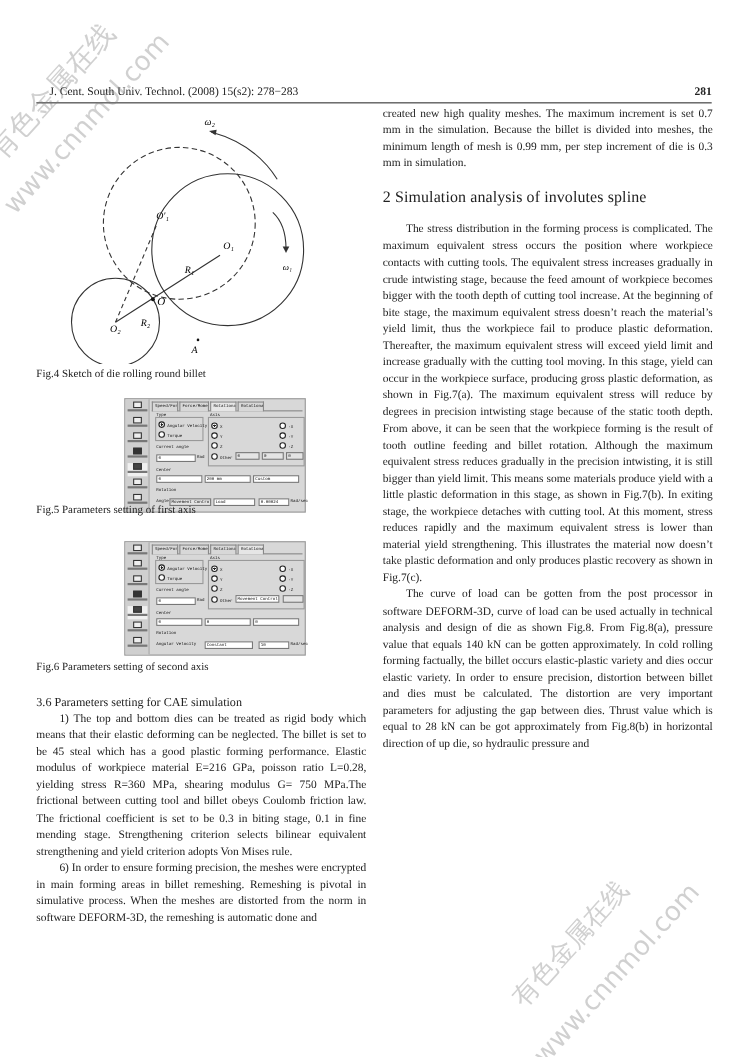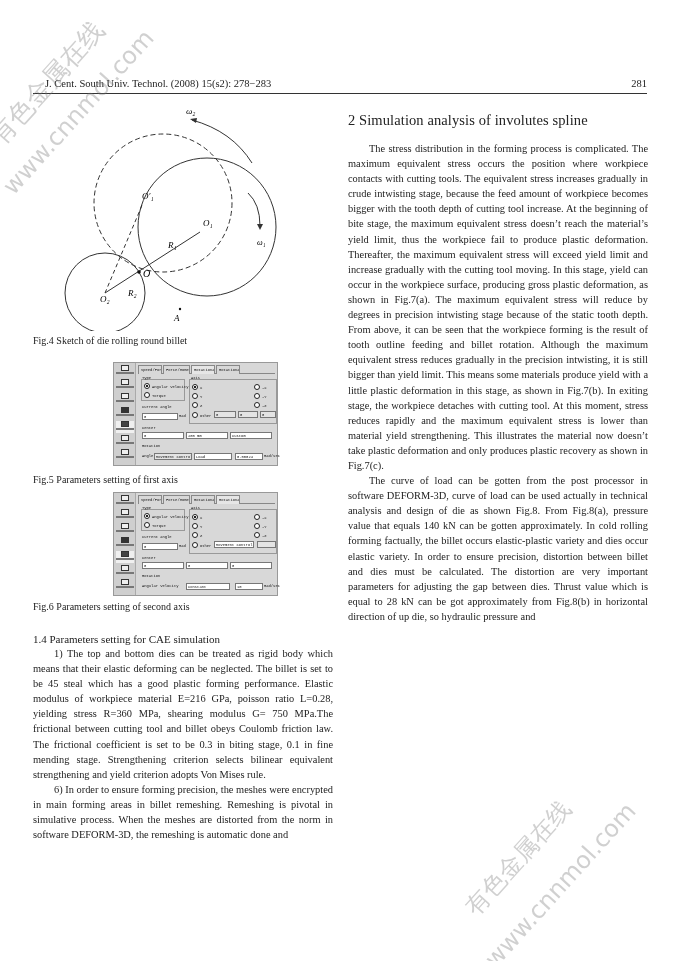--- a/index.html
+++ b/index.html
@@ -1,21 +1,21 @@
 <!DOCTYPE html>
 <html><head>
   <meta charset="utf-8">
   <style>
     * { box-sizing: border-box; margin: 0; padding: 0; }
     html, body { width: 680px; height: 961px; background: #ffffff; overflow: hidden; }
     body { position: relative; font-family: "Liberation Serif", serif; color: #222; }
 
     .running-head { position: absolute; left: 33px; top: 78px; width: 614px; height: 16px; border-bottom: 1px solid #333; }
     .running-head .journal { position: absolute; left: 0; top: 0; font-size: 10.5px; margin-left: 12px; }
-    .running-head .page-num { position: absolute; right: 0; top: 0; font-size: 10.5px; }
+    .running-head .page-num { position: absolute; right: 0; top: 0; font-size: 10.5px; font-weight: bold; }
 
     .col { position: absolute; top: 96px; }
     .col-left { left: 33px; width: 300px; }
     .col-right { left: 348px; width: 300px; }
 
     p.body { font-size: 10.4px; line-height: 15.1px; text-align: justify; text-align-last: auto; }
     p.indent { text-indent: 21px; }
 
     .caption { font-size: 10px; position: absolute; left: 0; }
     .h-section { font-size: 14.5px; font-weight: normal; letter-spacing: 0.1px; }
@@ -152,21 +152,21 @@
     <span class="fld" style="left:72px;top:69px;width:42px;">200 mm</span>
     <span class="fld" style="left:116px;top:69px;width:42px;">Custom</span>
 
     <span class="grp-title" style="left:28px;top:81px;">Rotation</span>
     <span class="lbl" style="left:28px;top:91px;">Angle</span>
     <span class="fld gray" style="left:40px;top:90px;width:38px;">Movement Control</span>
     <span class="fld" style="left:80px;top:90px;width:38px;">Load</span>
     <span class="fld" style="left:121px;top:90px;width:28px;">0.00024</span>
     <span class="lbl" style="left:150px;top:91px;">Rad/sec</span>
   </div>
-  <div class="caption" style="top:378px;">Fig.5 Parameters setting of first axis</div>
+  <div class="caption" style="top:362px;">Fig.5 Parameters setting of first axis</div>
 
   <div class="panel" style="top:396px;">
     <div class="left-strip">
       <div class="strip-item" style="top:2px;">
           <span class="ic"></span>
           <span class="lb"></span>
         </div>
       <div class="strip-item" style="top:16px;">
           <span class="ic"></span>
           <span class="lb"></span>
@@ -226,27 +226,28 @@
 
     <span class="grp-title" style="left:28px;top:81px;">Rotation</span>
     <span class="lbl" style="left:28px;top:91px;">Angular Velocity</span>
     <span class="fld" style="left:72px;top:90px;width:44px;">Constant</span>
     <span class="fld" style="left:121px;top:90px;width:28px;">10</span>
     <span class="lbl" style="left:150px;top:91px;">Rad/sec</span>
   </div>
   <div class="caption" style="top:505px;">Fig.6 Parameters setting of second axis</div>
 
   <div style="position:absolute;left:0;top:537px;width:300px;">
-    <div class="h-sub" style="margin-bottom:1px;">1.4 Parameters setting for CAE simulation</div>
+    <div class="h-sub" style="margin-bottom:1px;">3.6 Parameters setting for CAE simulation</div>
     <p class="body indent">1) The top and bottom dies can be treated as rigid body which means that their elastic deforming can be neglected. The billet is set to be 45 steal which has a good plastic forming performance. Elastic modulus of workpiece material E=216 GPa, poisson ratio L=0.28, yielding stress R=360 MPa, shearing modulus G= 750 MPa.The frictional between cutting tool and billet obeys Coulomb friction law. The frictional coefficient is set to be 0.3 in biting stage, 0.1 in fine mending stage. Strengthening criterion selects bilinear equivalent strengthening and yield criterion adopts Von Mises rule.</p>
     <p class="body indent">6) In order to ensure forming precision, the meshes were encrypted in main forming areas in billet remeshing. Remeshing is pivotal in simulative process. When the meshes are distorted from the norm in software DEFORM-3D, the remeshing is automatic done and</p>
   </div>
 </div>
 
 <div class="col col-right" style="width:300px;">
+  <p class="body">created new high quality meshes. The maximum increment is set 0.7 mm in the simulation. Because the billet is divided into meshes, the minimum length of mesh is 0.99 mm, per step increment of die is 0.3 mm in simulation.</p>
   <div class="h-section" style="margin-top:16px;margin-bottom:12px;">2 Simulation analysis of involutes spline</div>
   <p class="body indent">The stress distribution in the forming process is complicated. The maximum equivalent stress occurs the position where workpiece contacts with cutting tools. The equivalent stress increases gradually in crude intwisting stage, because the feed amount of workpiece becomes bigger with the tooth depth of cutting tool increase. At the beginning of bite stage, the maximum equivalent stress doesn’t reach the material’s yield limit, thus the workpiece fail to produce plastic deformation. Thereafter, the maximum equivalent stress will exceed yield limit and increase gradually with the cutting tool moving. In this stage, yield can occur in the workpiece surface, producing gross plastic deformation, as shown in Fig.7(a). The maximum equivalent stress will reduce by degrees in precision intwisting stage because of the static tooth depth. From above, it can be seen that the workpiece forming is the result of tooth outline feeding and billet rotation. Although the maximum equivalent stress reduces gradually in the precision intwisting, it is still bigger than yield limit. This means some materials produce yield with a little plastic deformation in this stage, as shown in Fig.7(b). In exiting stage, the workpiece detaches with cutting tool. At this moment, stress reduces rapidly and the maximum equivalent stress is lower than material yield strengthening. This illustrates the material now doesn’t take plastic deformation and only produces plastic recovery as shown in Fig.7(c).</p>
   <p class="body indent">The curve of load can be gotten from the post processor in software DEFORM-3D, curve of load can be used actually in technical analysis and design of die as shown Fig.8. From Fig.8(a), pressure value that equals 140 kN can be gotten approximately. In cold rolling forming factually, the billet occurs elastic-plastic variety and dies occur elastic variety. In order to ensure precision, distortion between billet and dies must be calculated. The distortion are very important parameters for adjusting the gap between dies. Thrust value which is equal to 28 kN can be got approximately from Fig.8(b) in horizontal direction of up die, so hydraulic pressure and</p>
 </div>
 
 <div class="wm" style="left:8px;top:118px;font-size:26px;transform:rotate(-48deg);">有色金属在线</div>
 <div class="wm" style="left:18px;top:172px;font-size:24px;transform:rotate(-48deg);">www.cnnmol.com</div>
 <div class="wm" style="left:482px;top:890px;font-size:24px;transform:rotate(-48deg);">有色金属在线</div>
 <div class="wm" style="left:500px;top:945px;font-size:24px;transform:rotate(-48deg);">www.cnnmol.com</div>
 

